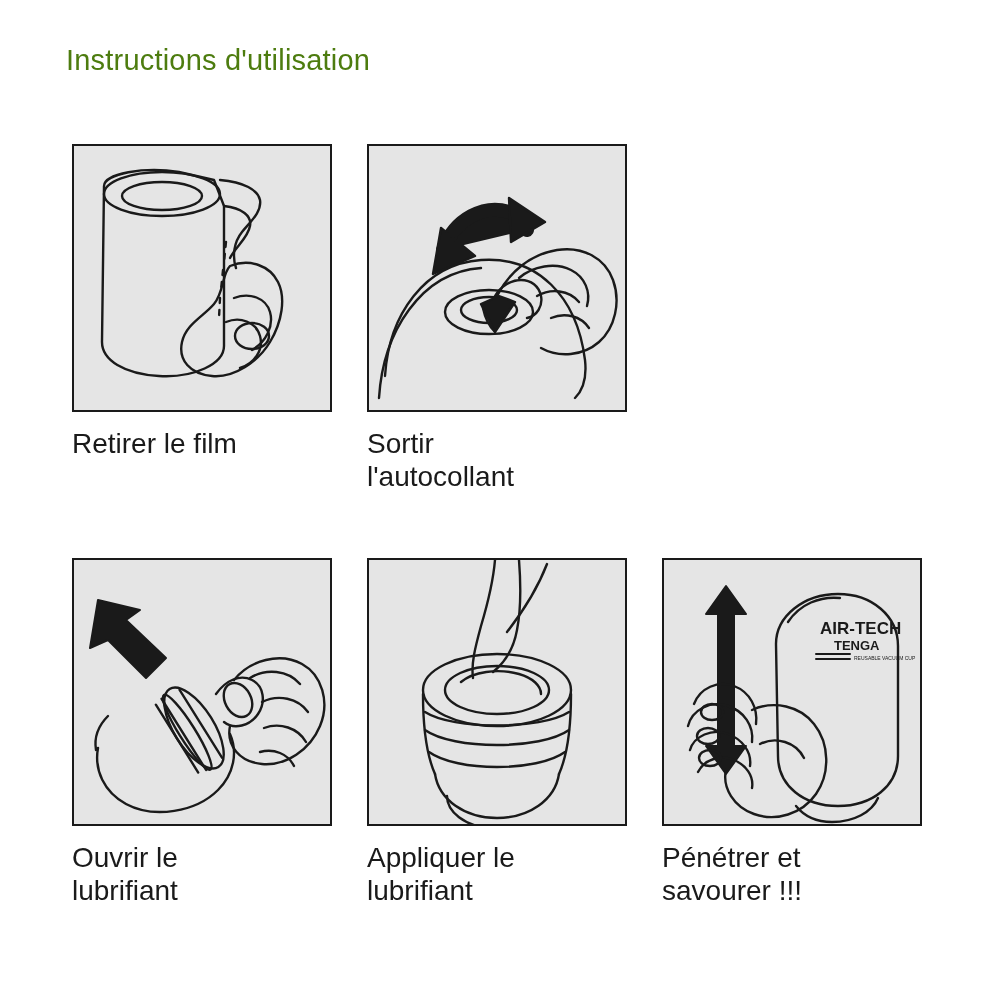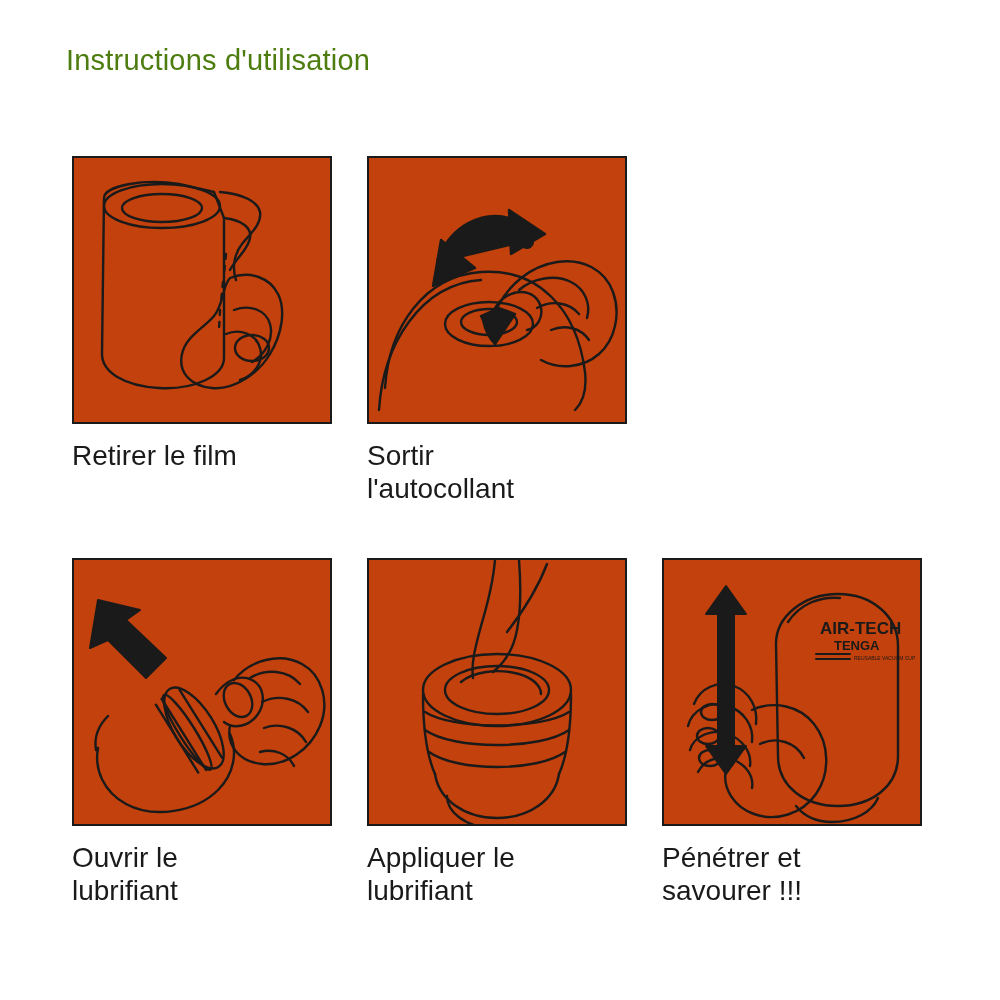--- a/index.html
+++ b/index.html
@@ -26,38 +26,38 @@
     left: 66px;
     top: 44px;
     font-size: 29px;
     font-weight: 400;
     letter-spacing: 0.2px;
     color: #4d7c0f;
   }
   .grid {
     position: absolute;
     left: 72px;
-    top: 156px;
+    top: 144px;
     width: 856px;
     display: grid;
     grid-template-columns: 262px 262px 262px;
     column-gap: 33px;
     row-gap: 0px;
   }
   .step {
     width: 262px;
   }
   .panel {
     width: 260px;
     height: 268px;
     border: 2px solid #1a1a1a;
     box-sizing: border-box;
     position: relative;
     overflow: hidden;
-    background: #c2410c;
+    background: #e5e5e5;
   }
   .panel svg { display: block; }
   .caption {
     margin-top: 16px;
     font-size: 28px;
     line-height: 1.17;
     font-weight: 400;
     color: #1a1a1a;
     white-space: pre-line;
     min-height: 70px;

